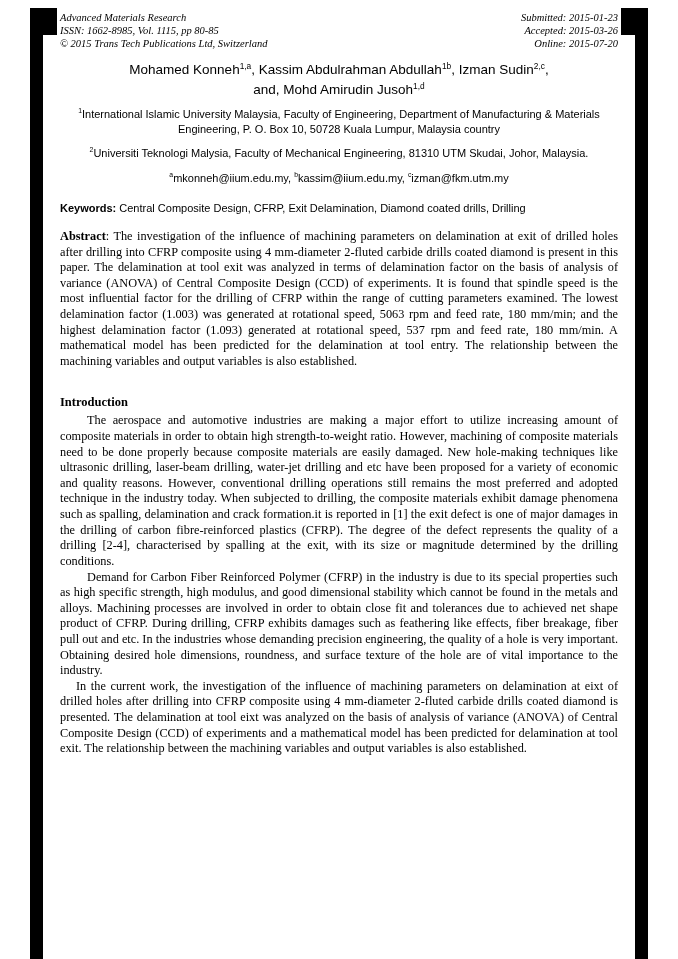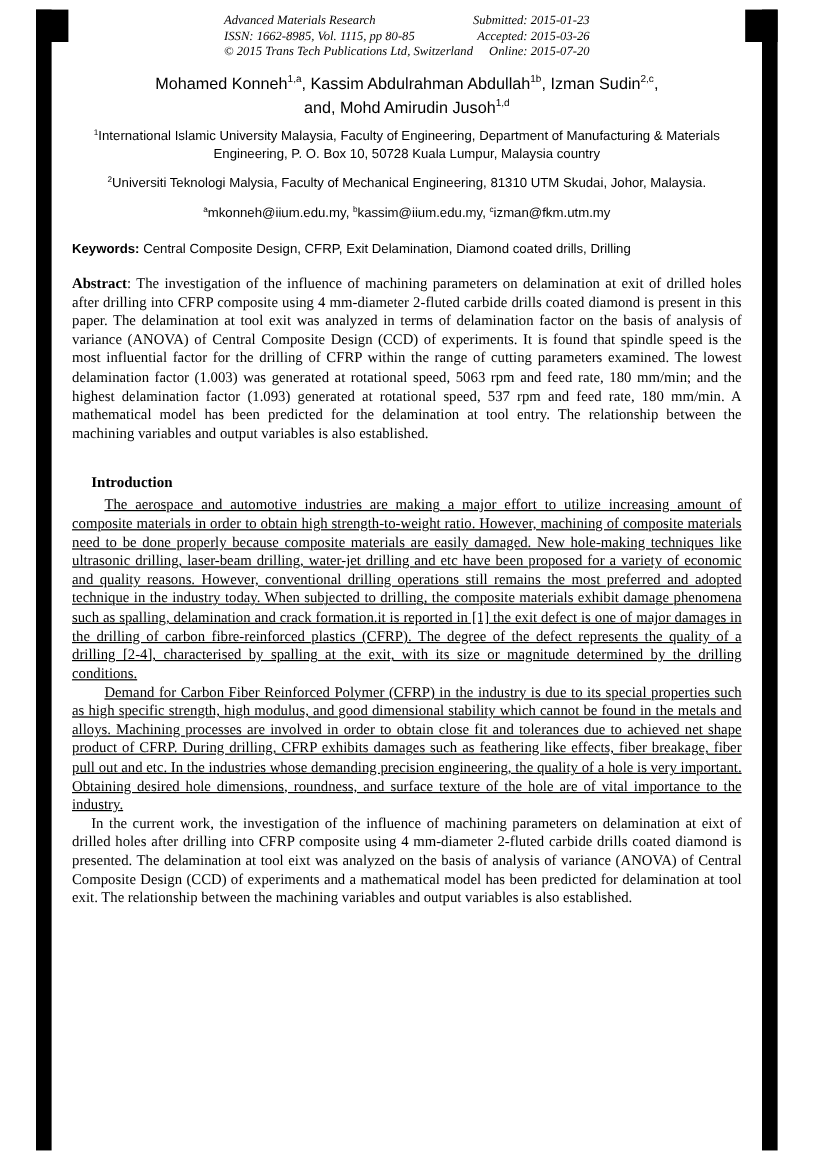--- a/index.html
+++ b/index.html
@@ -24,21 +24,21 @@
 
   .content {
     position: absolute;
     left: 60px;
     top: 12px;
     width: 558px;
   }
 
   .meta-row {
     display: flex;
-    justify-content: center;
+    justify-content: space-between;
     font-family: "Liberation Serif", serif;
     font-style: italic;
     font-size: 10.5px;
     line-height: 1.22;
   }
   .meta-right { text-align: right; }
 
   .title {
     font-family: "Liberation Sans", sans-serif;
     font-weight: bold;
@@ -86,26 +86,25 @@
     text-align: justify;
   }
 
   .abstract { margin-top: 15px; }
 
   .section-heading {
     font-family: "Liberation Serif", serif;
     font-size: 12.5px;
     font-weight: bold;
     margin-top: 26px;
-    margin-left: 16px;
   }
 
   .intro { margin-top: 3px; }
   .intro p { margin: 0; }
-  .indent-lg { text-indent: 27px; text-decoration: underline; }
+  .indent-lg { text-indent: 27px; }
   .indent-sm { text-indent: 16px; }
 
   sup { font-size: 0.62em; line-height: 0; vertical-align: super; }
   b { font-weight: bold; }
 </style>
 </head>
 <body>
 
 <div class="page">
   <div class="scan scan-corner-left"></div>

